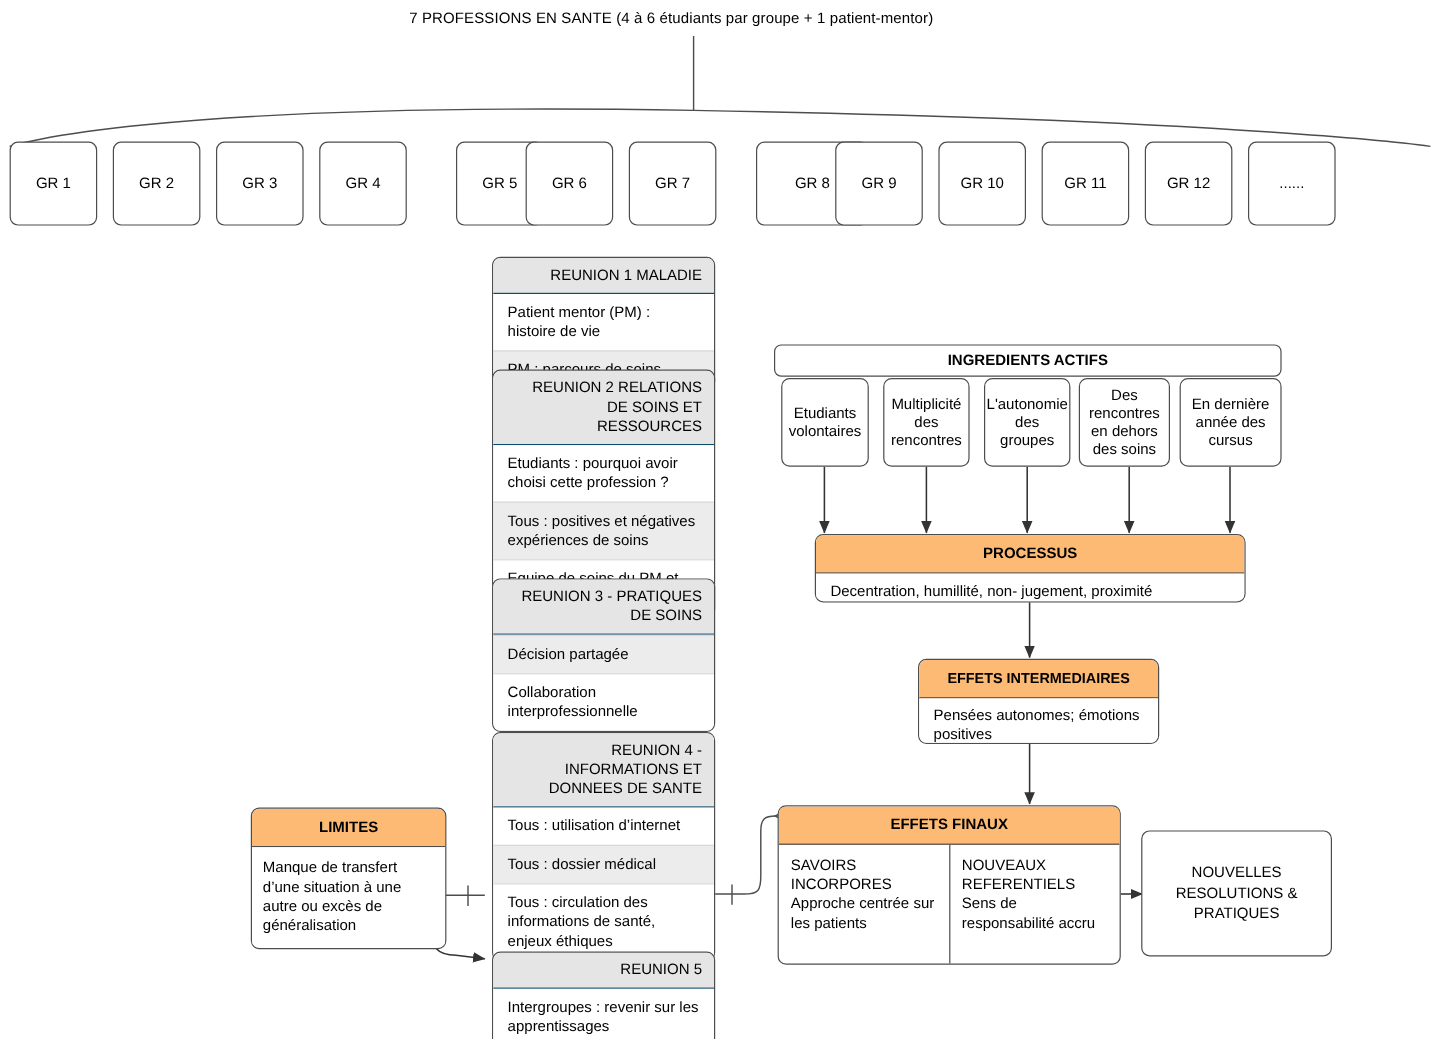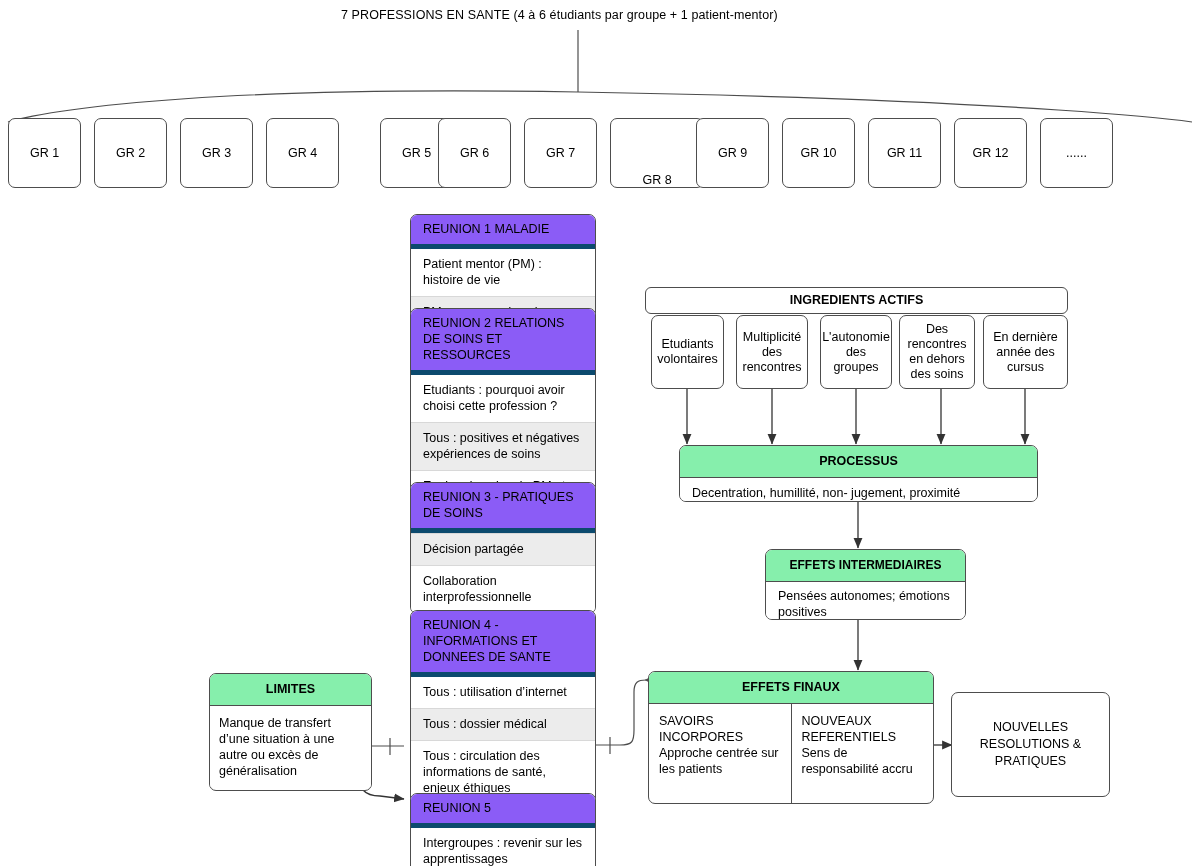--- a/index.html
+++ b/index.html
@@ -44,40 +44,41 @@
   
   .card{
     position:absolute;
     box-sizing:border-box;
     border:1px solid #4d4d4d;
     border-radius:7px;
     overflow:hidden;
     background:#fff;
   }
   .card .hdr{
-    background:#8b5cf6;
+    background:#e5e5e5;
     font-size:12.5px;
     padding:6px 10px 7px 12px;
     line-height:16px;
-    border-bottom:5px solid #0c4a6e;
+    border-bottom:1px solid #0c4a6e;
+    text-align:right;
   }
   .card .row{
     font-size:12.5px;
     padding:7px 10px 8px 12px;
     line-height:16px;
     background:#fff;
   }
   .card .row.alt{background:#ececec;}
   .card .row.sep{border-top:1px solid #d8d8d8;}
 
   
   .card .hdr.center{
     text-align:center;
     font-weight:bold;
-    background:#86efac;
+    background:#fdba74;
     padding:7px 6px 8px 6px;
   }
 
   
   .reunion{width:186px;left:410px;}
 
   
   .ing{
     display:flex;
     align-items:center;
@@ -171,21 +172,21 @@
       </div>
       <div class="box gr" style="left: 352px; top: 118px; width: 73px; height: 70px; margin-left: 28px;">
         <span>GR 5</span>
       </div>
       <div class="box gr" style="left: 438px; top: 118px; width: 73px; height: 70px;">
         <span>GR 6</span>
       </div>
       <div class="box gr" style="left: 524px; top: 118px; width: 73px; height: 70px;">
         <span>GR 7</span>
       </div>
-      <div class="box gr" style="left: 610px; top: 118px; width: 94px; height: 70px; align-items: flex-end;">
+      <div class="box gr" style="left: 630px; top: 118px; width: 94px; height: 70px;">
         <span>GR 8</span>
       </div>
       <div class="box gr" style="left: 696px; top: 118px; width: 73px; height: 70px; justify-content: center;">
         <span>GR 9</span>
       </div>
       <div class="box gr" style="left: 782px; top: 118px; width: 73px; height: 70px;">
         <span>GR 10</span>
       </div>
       <div class="box gr" style="left: 868px; top: 118px; width: 73px; height: 70px;">
         <span>GR 11</span>

